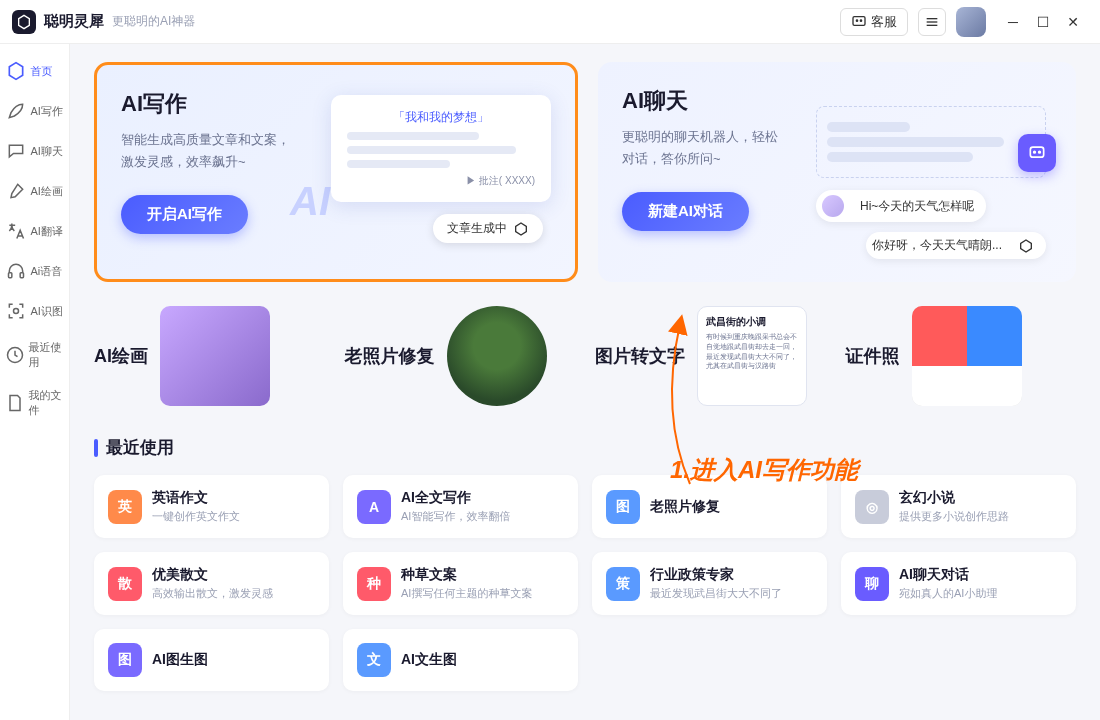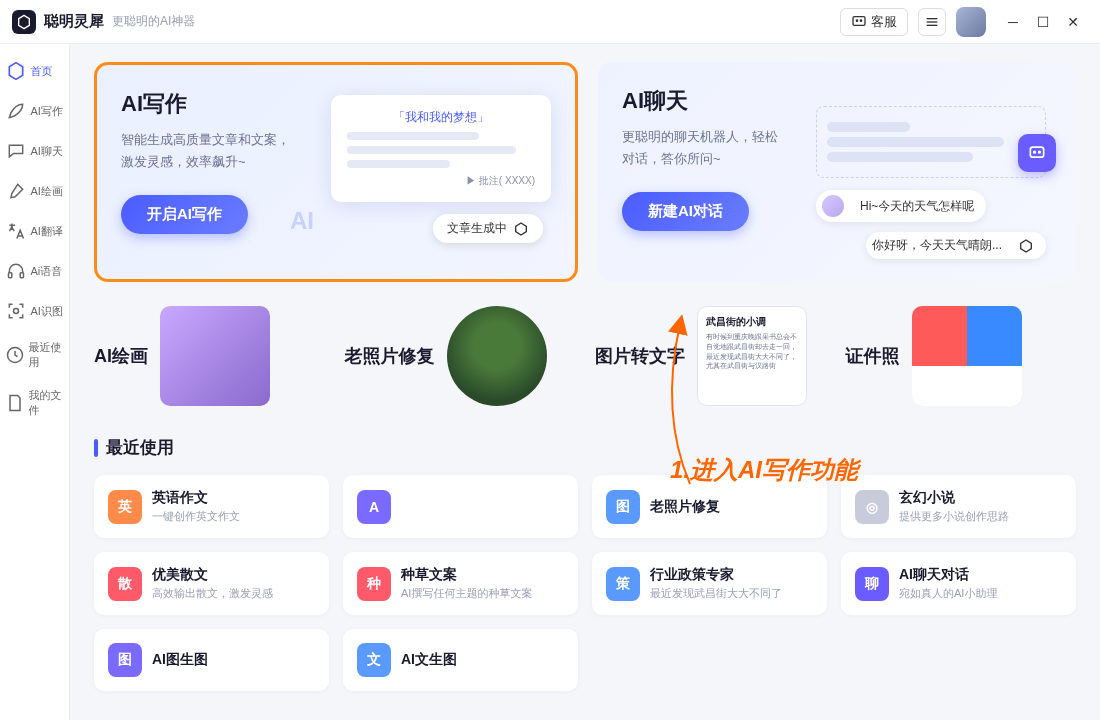--- a/index.html
+++ b/index.html
@@ -35,21 +35,21 @@
 .hero-left { flex: 0 0 auto; display: flex; flex-direction: column; }
 .hero-card h2 { font-size: 22px; font-weight: 800; color: #1a1a2e; margin-bottom: 10px; }
 .hero-card .desc { font-size: 13px; color: #6b7390; line-height: 1.7; margin-bottom: 22px; white-space: pre-line; }
 .hero-btn { background: linear-gradient(135deg,#4a5cff,#6a7dff); color: #fff; border: none; border-radius: 999px; padding: 10px 26px; font-size: 15px; font-weight: 700; cursor: pointer; width: fit-content; box-shadow: 0 4px 12px rgba(74,92,255,.35); }
 .hero-right { flex: 1; position: relative; margin-left: 10px; }
 .preview-box { background: #fff; border-radius: 10px; box-shadow: 0 4px 20px rgba(60,80,180,.15); padding: 14px 16px; position: absolute; top: 6px; right: 0; width: 220px; }
 .preview-box .line { height: 8px; background: #e5e9f5; border-radius: 4px; margin: 6px 0; }
 .preview-box .title-line { font-size: 12px; color: #4a5cff; margin-bottom: 6px; text-align: center; }
 .preview-box .note { font-size: 10px; color: #8a90a8; text-align: right; margin-top: 4px; }
 .preview-gen { background: #fff; border-radius: 999px; padding: 6px 14px; font-size: 12px; color: #333; position: absolute; bottom: 16px; right: 8px; box-shadow: 0 2px 10px rgba(0,0,0,.12); display: flex; align-items: center; gap: 6px; }
-.ai-badge { position: absolute; top: 90px; left: -10px; font-size: 24px; font-weight: 900; color: #b8c4ff; opacity: .7; z-index: 0; margin-top: 28px; }
+.ai-badge { position: absolute; top: 90px; left: -10px; font-size: 40px; font-weight: 900; font-style: italic; color: #b8c4ff; opacity: .7; z-index: 0; }
 
 .chat-bubbles { position: absolute; top: 20px; right: 6px; width: 230px; }
 .chat-bubbles .stub { height: 10px; background: #dde3f5; border-radius: 5px; margin: 5px 0; }
 .chat-bubbles .stubs-box { border: 1px dashed #c9d2ef; border-radius: 8px; padding: 10px; margin-bottom: 12px; }
 .chat-bubble { display: flex; align-items: center; gap: 16px; background: #fff; border-radius: 999px; padding: 5px 12px 5px 6px; font-size: 12px; color: #333; box-shadow: 0 2px 8px rgba(0,0,0,.08); margin-bottom: 10px; width: fit-content; }
 .chat-bubble.right { margin-left: auto; }
 .bubble-av { width: 22px; height: 22px; border-radius: 50%; background: linear-gradient(135deg,#d8c8ff,#b8a8ee); flex-shrink: 0; }
 .chat-fab { position: absolute; top: 48px; right: -4px; width: 38px; height: 38px; border-radius: 10px; background: #6a5cff; display: flex; align-items: center; justify-content: center; box-shadow: 0 4px 12px rgba(106,92,255,.4); }
 
 
@@ -290,20 +290,24 @@
     <div class="recent-grid" id="recent-grid">
         <div class="recent-card">
           <div class="ico-box ic-orange">英</div>
           <div class="texts">
             <div class="name">英语作文</div>
             <div class="sub">一键创作英文作文</div>
           </div>
         </div>
         <div class="recent-card">
           <div class="ico-box ic-purple">A</div>
+          <div class="texts">
+            <div class="name">AI全文写作</div>
+            <div class="sub">AI智能写作，效率翻倍</div>
+          </div>
         </div>
         <div class="recent-card">
           <div class="ico-box ic-blue">图</div>
           <div class="texts">
             <div class="name">老照片修复</div>
           </div>
         </div>
         <div class="recent-card">
           <div class="ico-box ic-gray">◎</div>
           <div class="texts">

